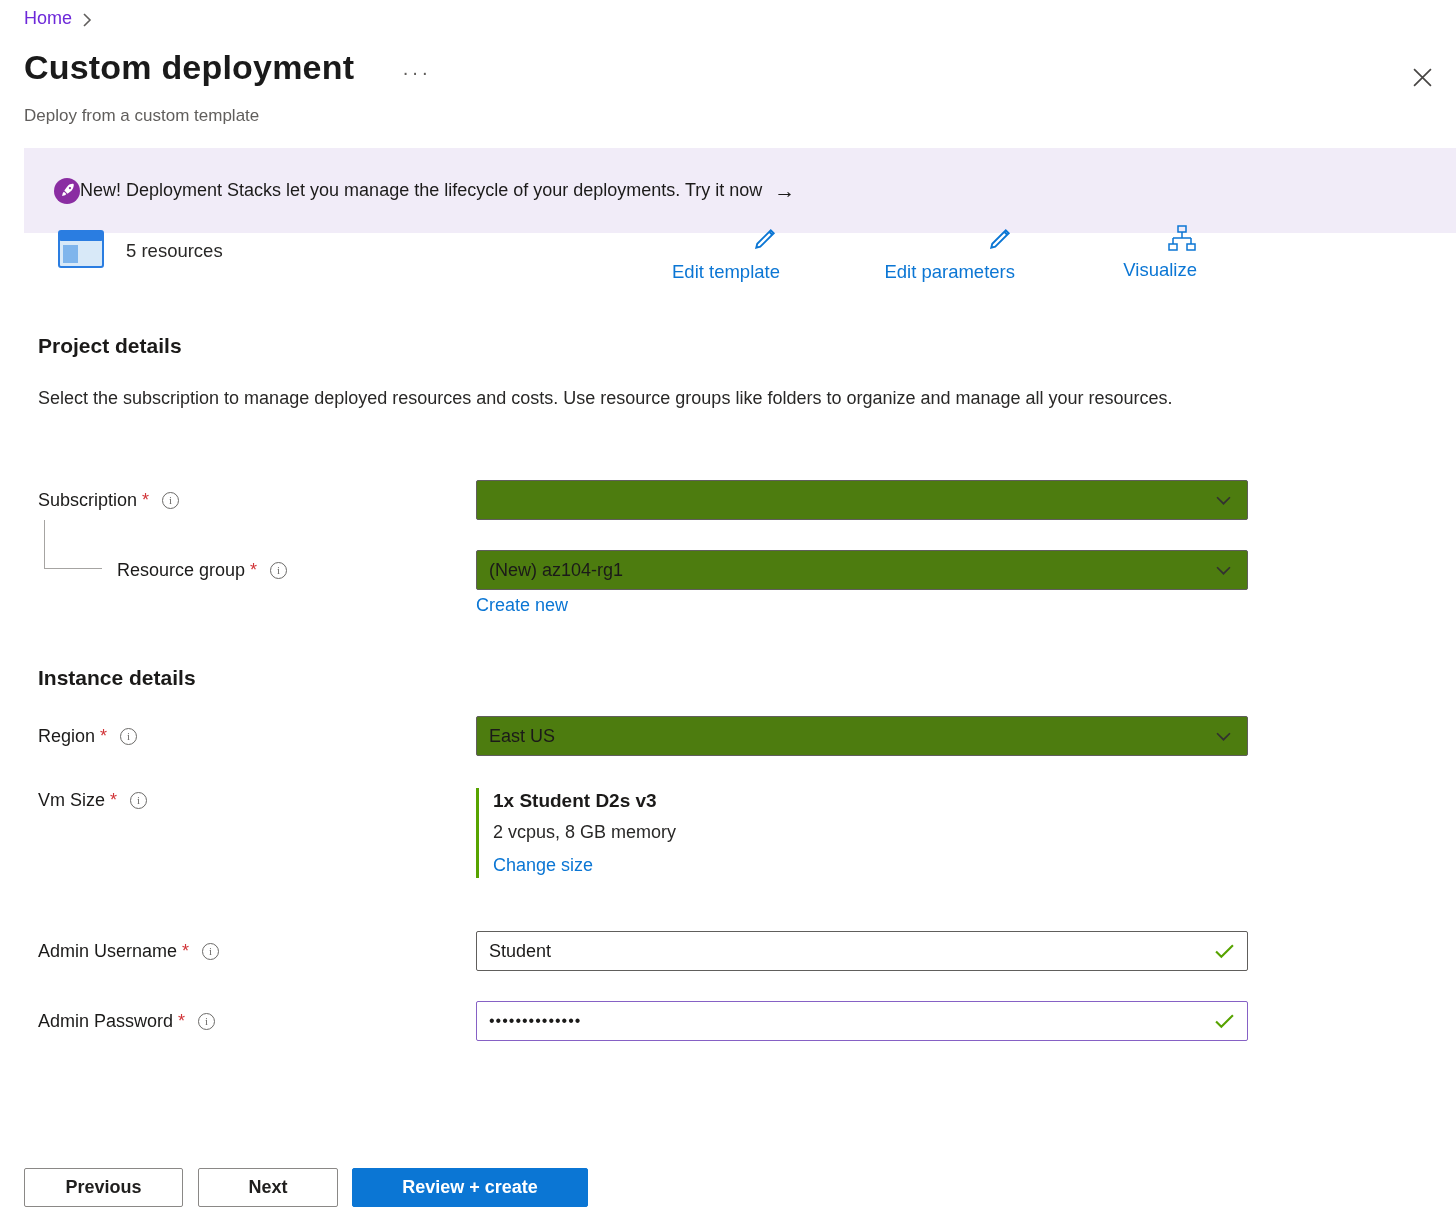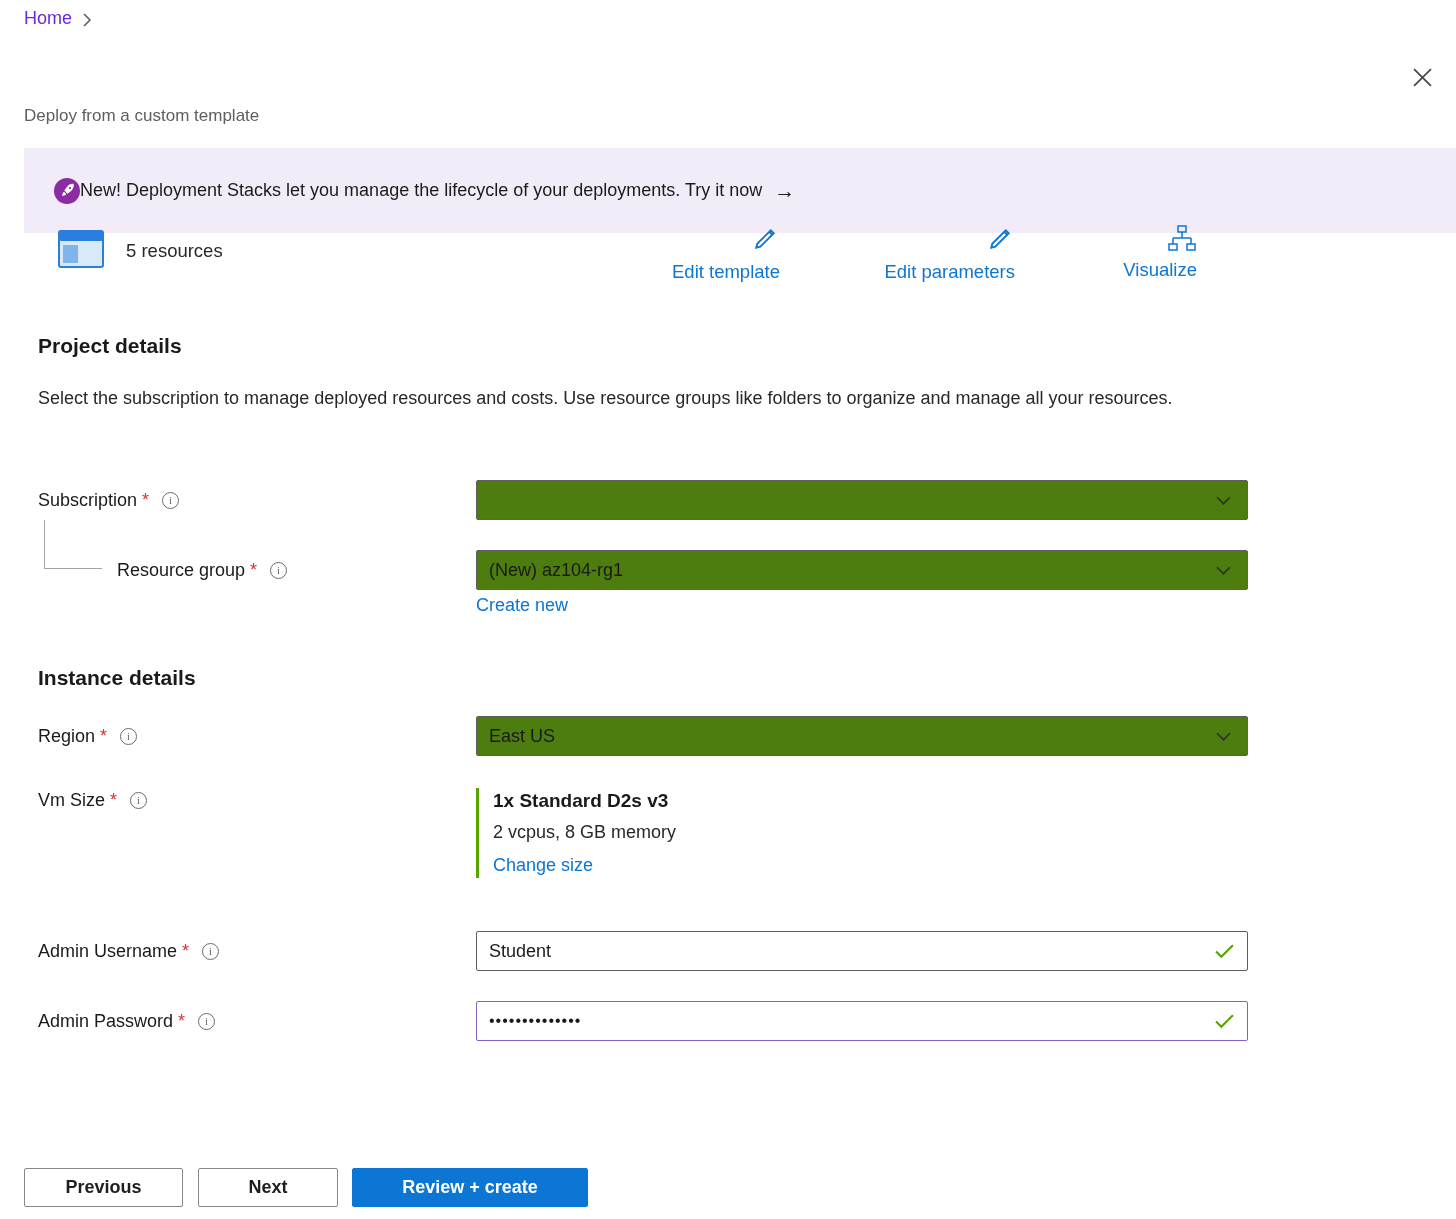--- a/index.html
+++ b/index.html
@@ -83,20 +83,24 @@
 
   <div class="abs breadcrumb">
     <a class="crumb">Home</a>
     <span class="crumb-sep">
       <svg width="10" height="14" viewBox="0 0 10 14">
           <path d="M2 1l6 6-6 6" fill="none" stroke="#605e5c" stroke-width="1.6"></path>
         </svg>
     </span>
   </div>
 
+  <div class="abs title-row">
+    <h1 class="page-title">Custom deployment</h1>
+    <span class="title-ellipsis">···</span>
+  </div>
   <button class="abs close-btn">
     <svg width="19" height="19" viewBox="0 0 18 18">
         <path d="M1 1l16 16M17 1L1 17" stroke="#484644" stroke-width="1.6"></path>
       </svg>
   </button>
   <div class="abs subtitle">Deploy from a custom template</div>
 
   <div class="abs banner">
     <span class="rocket">
       <svg width="15" height="15" viewBox="0 0 16 16">
@@ -199,21 +203,21 @@
         </svg>
     </span>
   </div>
 
   <div class="abs field-label" style="left:38px;top:786px;height:28px">
     <span class="lbl">Vm Size</span>
     <span class="req">*</span>
     <span class="info-circle">i</span>
   </div>
   <div class="abs vm-block">
-    <div class="vm-title">1x Standard D2s v3</div>
+    <div class="vm-title">1x Student D2s v3</div>
     <div class="vm-sub">2 vcpus, 8 GB memory</div>
     <a class="vm-change">Change size</a>
   </div>
 
   <div class="abs field-label" style="left:38px;top:931px">
     <span class="lbl">Admin Username</span>
     <span class="req">*</span>
     <span class="info-circle">i</span>
   </div>
   <div class="input-wrap" style="left:476px;top:931px">

